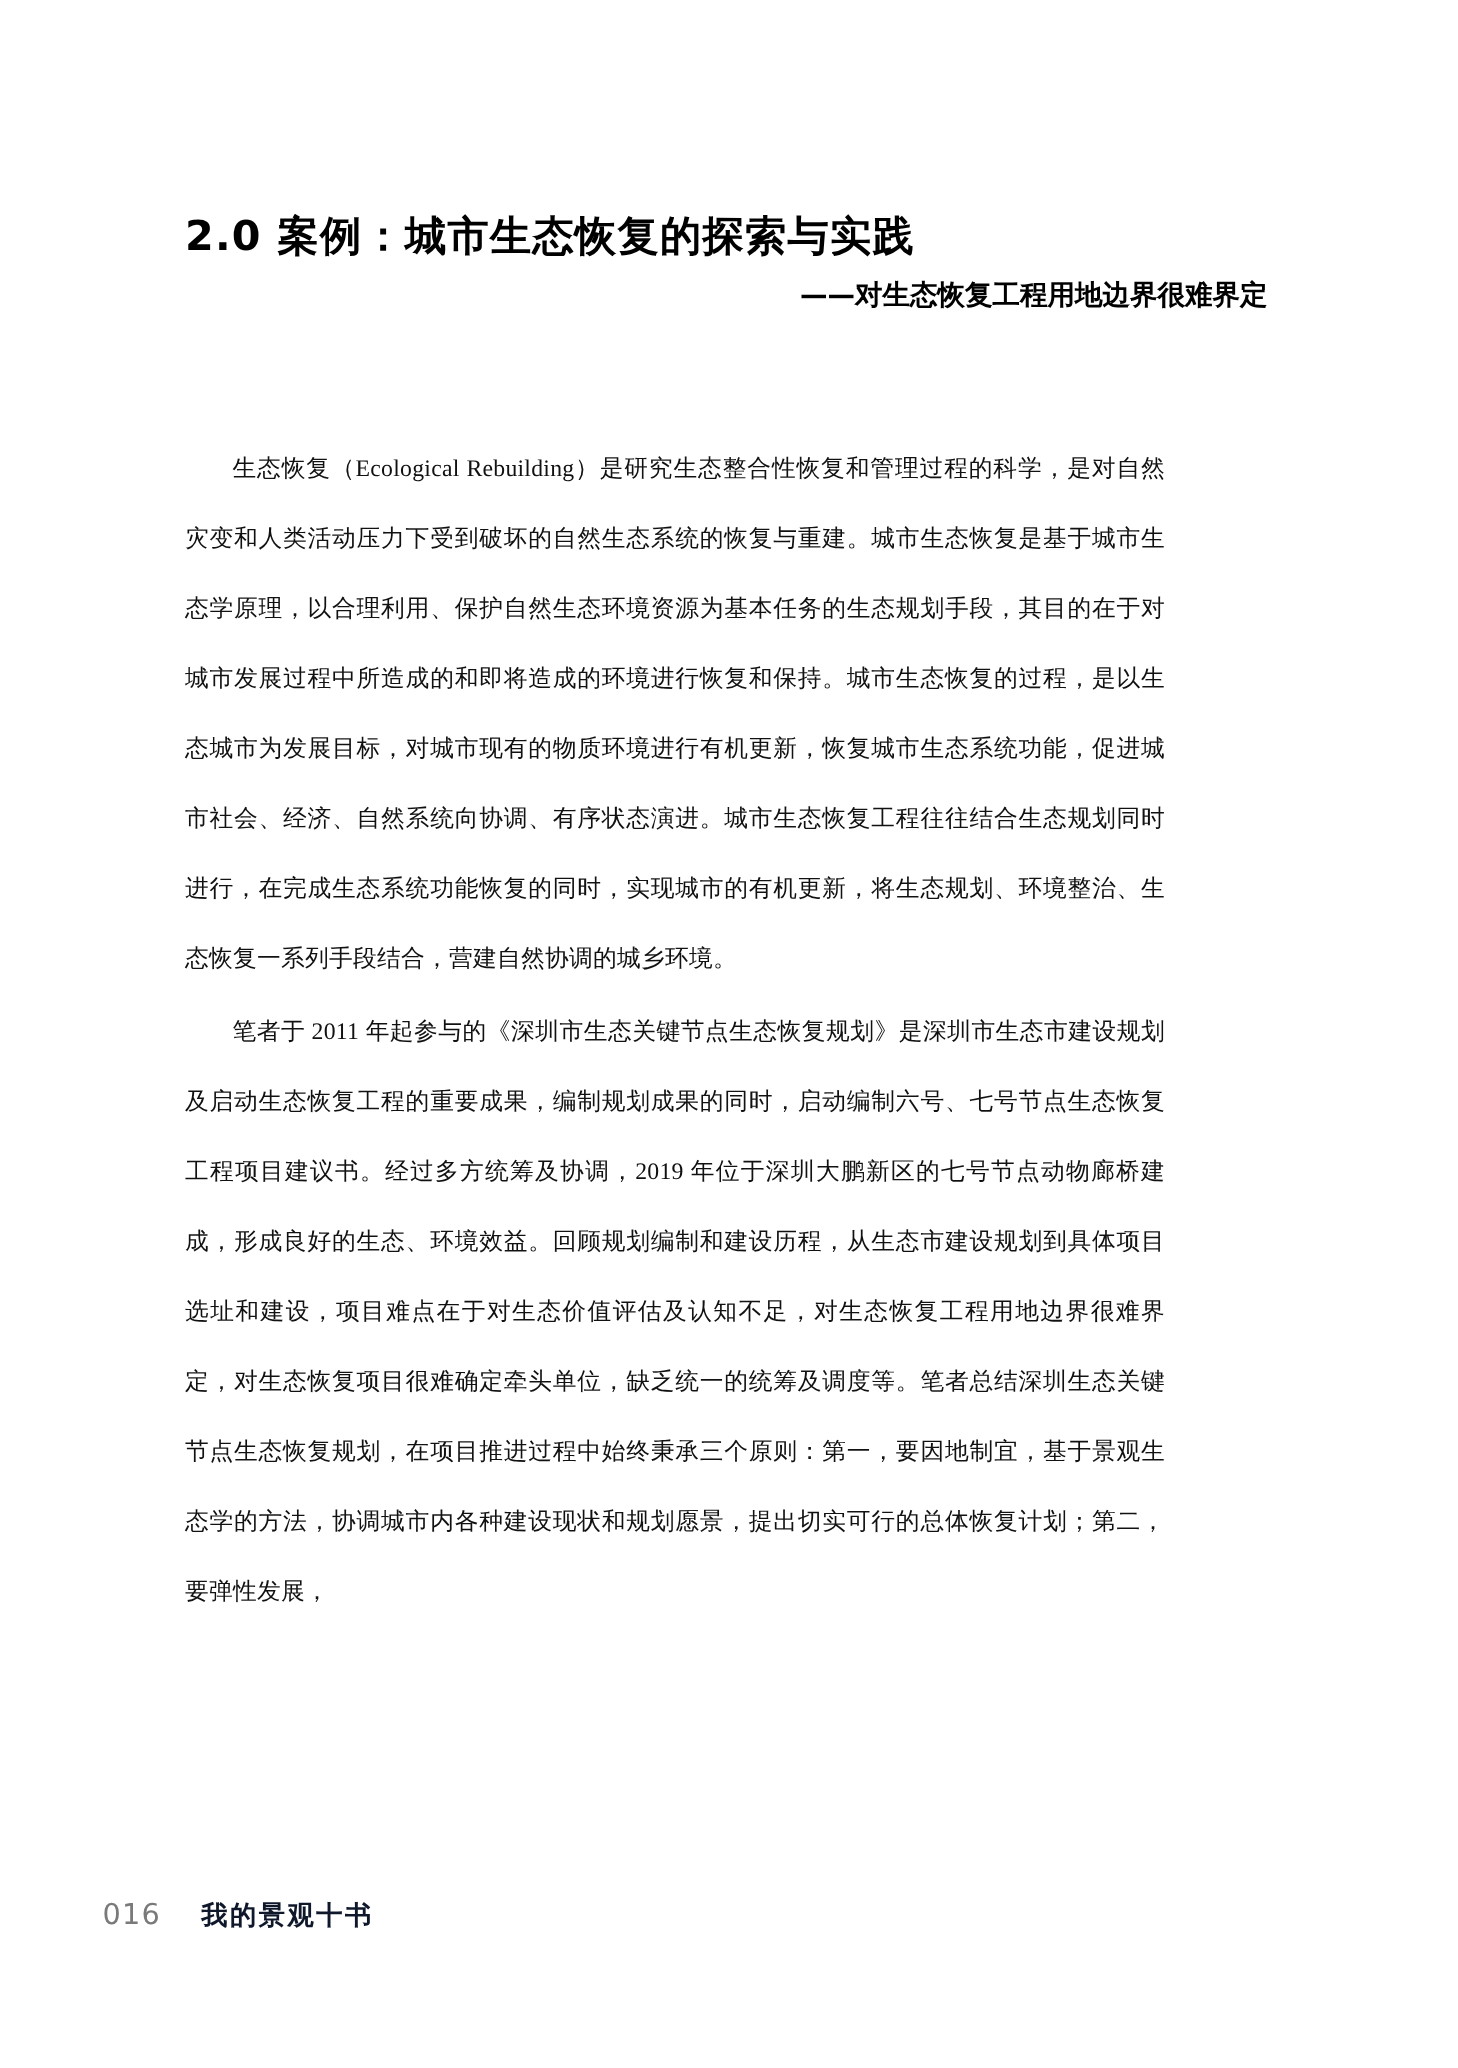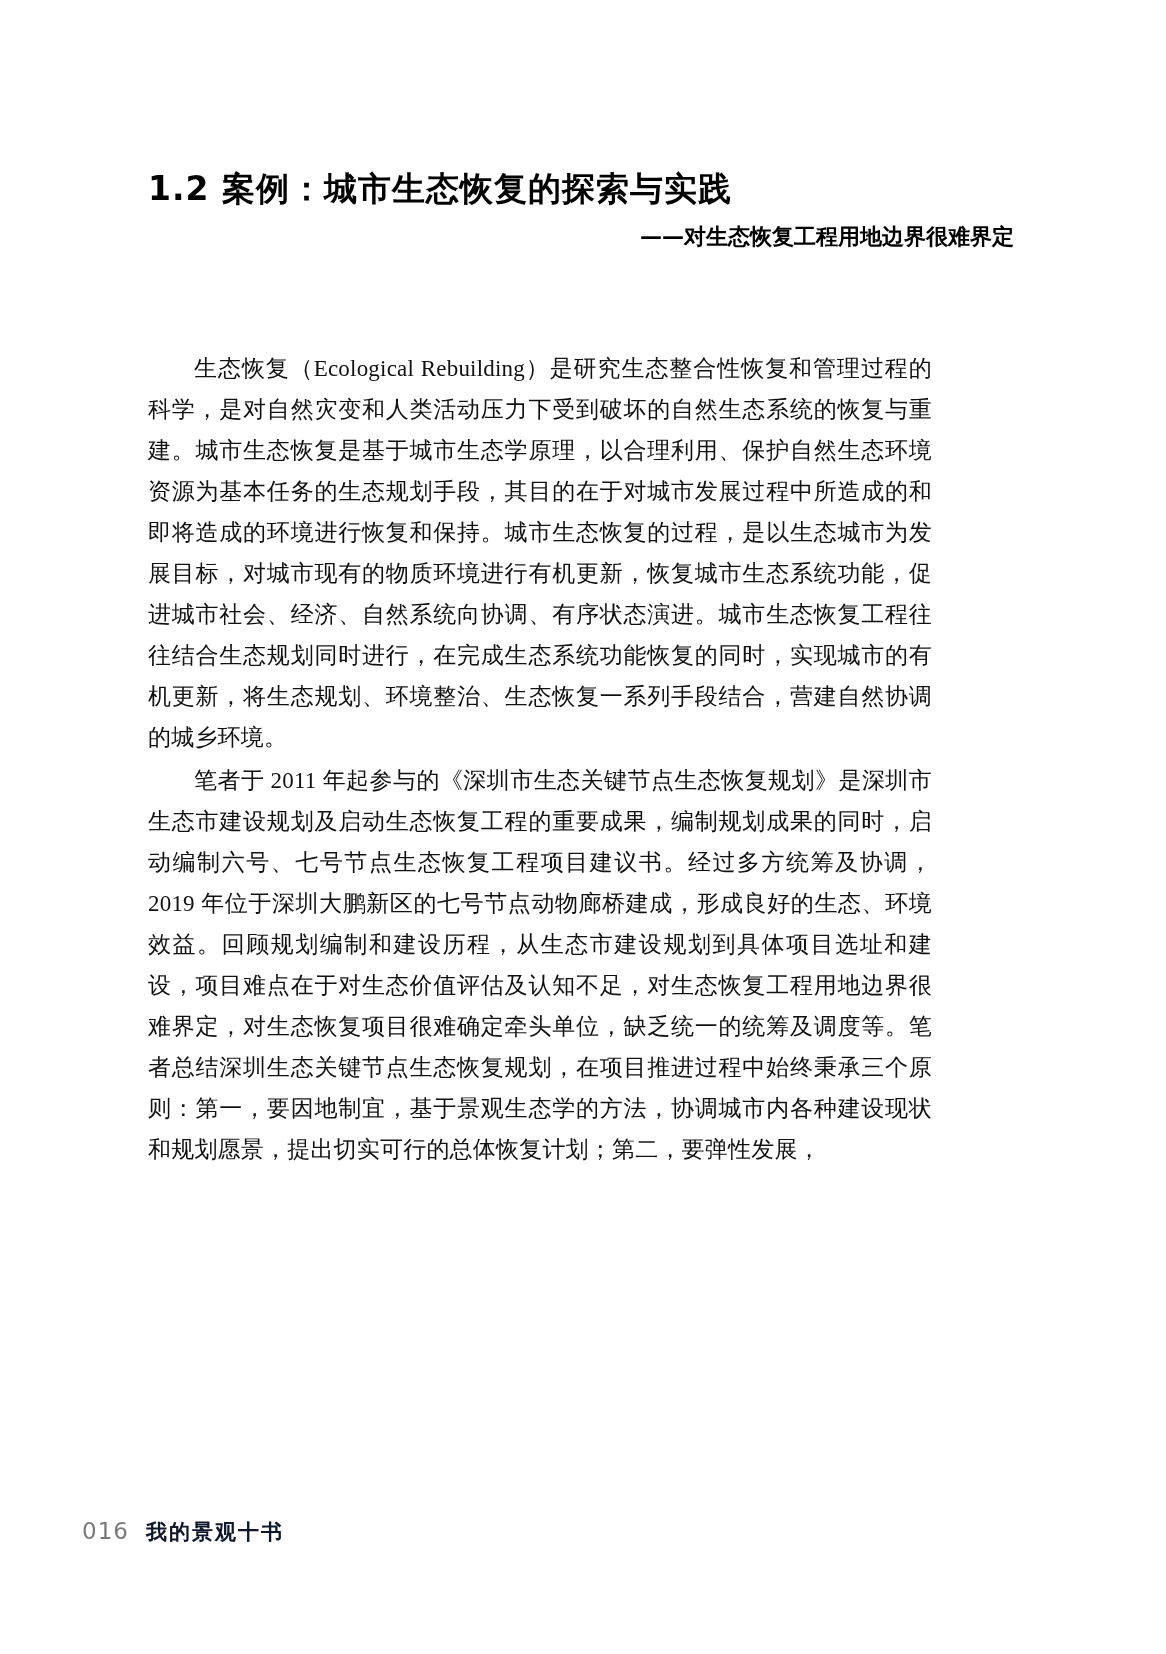--- a/index.html
+++ b/index.html
@@ -45,39 +45,39 @@
     padding-right: 14px;
   }
   .body-block {
     position: absolute;
     left: 148px;
     top: 348px;
     width: 784px;
   }
   .para {
     font-family: "Liberation Serif", "DejaVu Serif", serif;
-    font-size: 23px;
-    line-height: 41px;
+    font-size: 19px;
+    line-height: 56px;
     text-align: justify;
     text-justify: inter-ideograph;
     margin: 0 0 0 0;
     text-indent: 2em;
     color: #111111;
     letter-spacing: 0.2px;
   }
   .para + .para {
     margin-top: 2px;
   }
   .footer {
     position: absolute;
     left: 82px;
     bottom: 108px;
     display: flex;
     align-items: baseline;
-    gap: 17px;
+    gap: 32px;
   }
   .folio {
     font-family: "DejaVu Sans", "Liberation Sans", sans-serif;
     font-size: 23px;
     color: #7a7a7a;
     letter-spacing: 1px;
   }
   .footer-title {
     font-family: "DejaVu Sans", "Liberation Sans", sans-serif;
     font-size: 21px;
@@ -85,21 +85,21 @@
     color: #0f172a;
     letter-spacing: 2px;
   }
 </style>
 </head>
 <body>
 
 <div class="page">
 
   <div class="title-block">
-    <h1 class="chapter-title">1.2 案例：城市生态恢复的探索与实践</h1>
+    <h1 class="chapter-title">2.0 案例：城市生态恢复的探索与实践</h1>
     <div class="chapter-subtitle">——对生态恢复工程用地边界很难界定</div>
   </div>
 
   <div class="body-block">
     <p class="para">生态恢复（Ecological Rebuilding）是研究生态整合性恢复和管理过程的科学，是对自然灾变和人类活动压力下受到破坏的自然生态系统的恢复与重建。城市生态恢复是基于城市生态学原理，以合理利用、保护自然生态环境资源为基本任务的生态规划手段，其目的在于对城市发展过程中所造成的和即将造成的环境进行恢复和保持。城市生态恢复的过程，是以生态城市为发展目标，对城市现有的物质环境进行有机更新，恢复城市生态系统功能，促进城市社会、经济、自然系统向协调、有序状态演进。城市生态恢复工程往往结合生态规划同时进行，在完成生态系统功能恢复的同时，实现城市的有机更新，将生态规划、环境整治、生态恢复一系列手段结合，营建自然协调的城乡环境。</p>
     <p class="para">笔者于 2011 年起参与的《深圳市生态关键节点生态恢复规划》是深圳市生态市建设规划及启动生态恢复工程的重要成果，编制规划成果的同时，启动编制六号、七号节点生态恢复工程项目建议书。经过多方统筹及协调，2019 年位于深圳大鹏新区的七号节点动物廊桥建成，形成良好的生态、环境效益。回顾规划编制和建设历程，从生态市建设规划到具体项目选址和建设，项目难点在于对生态价值评估及认知不足，对生态恢复工程用地边界很难界定，对生态恢复项目很难确定牵头单位，缺乏统一的统筹及调度等。笔者总结深圳生态关键节点生态恢复规划，在项目推进过程中始终秉承三个原则：第一，要因地制宜，基于景观生态学的方法，协调城市内各种建设现状和规划愿景，提出切实可行的总体恢复计划；第二，要弹性发展，</p>
   </div>
 
   <div class="footer">
     <span class="folio">016</span>

